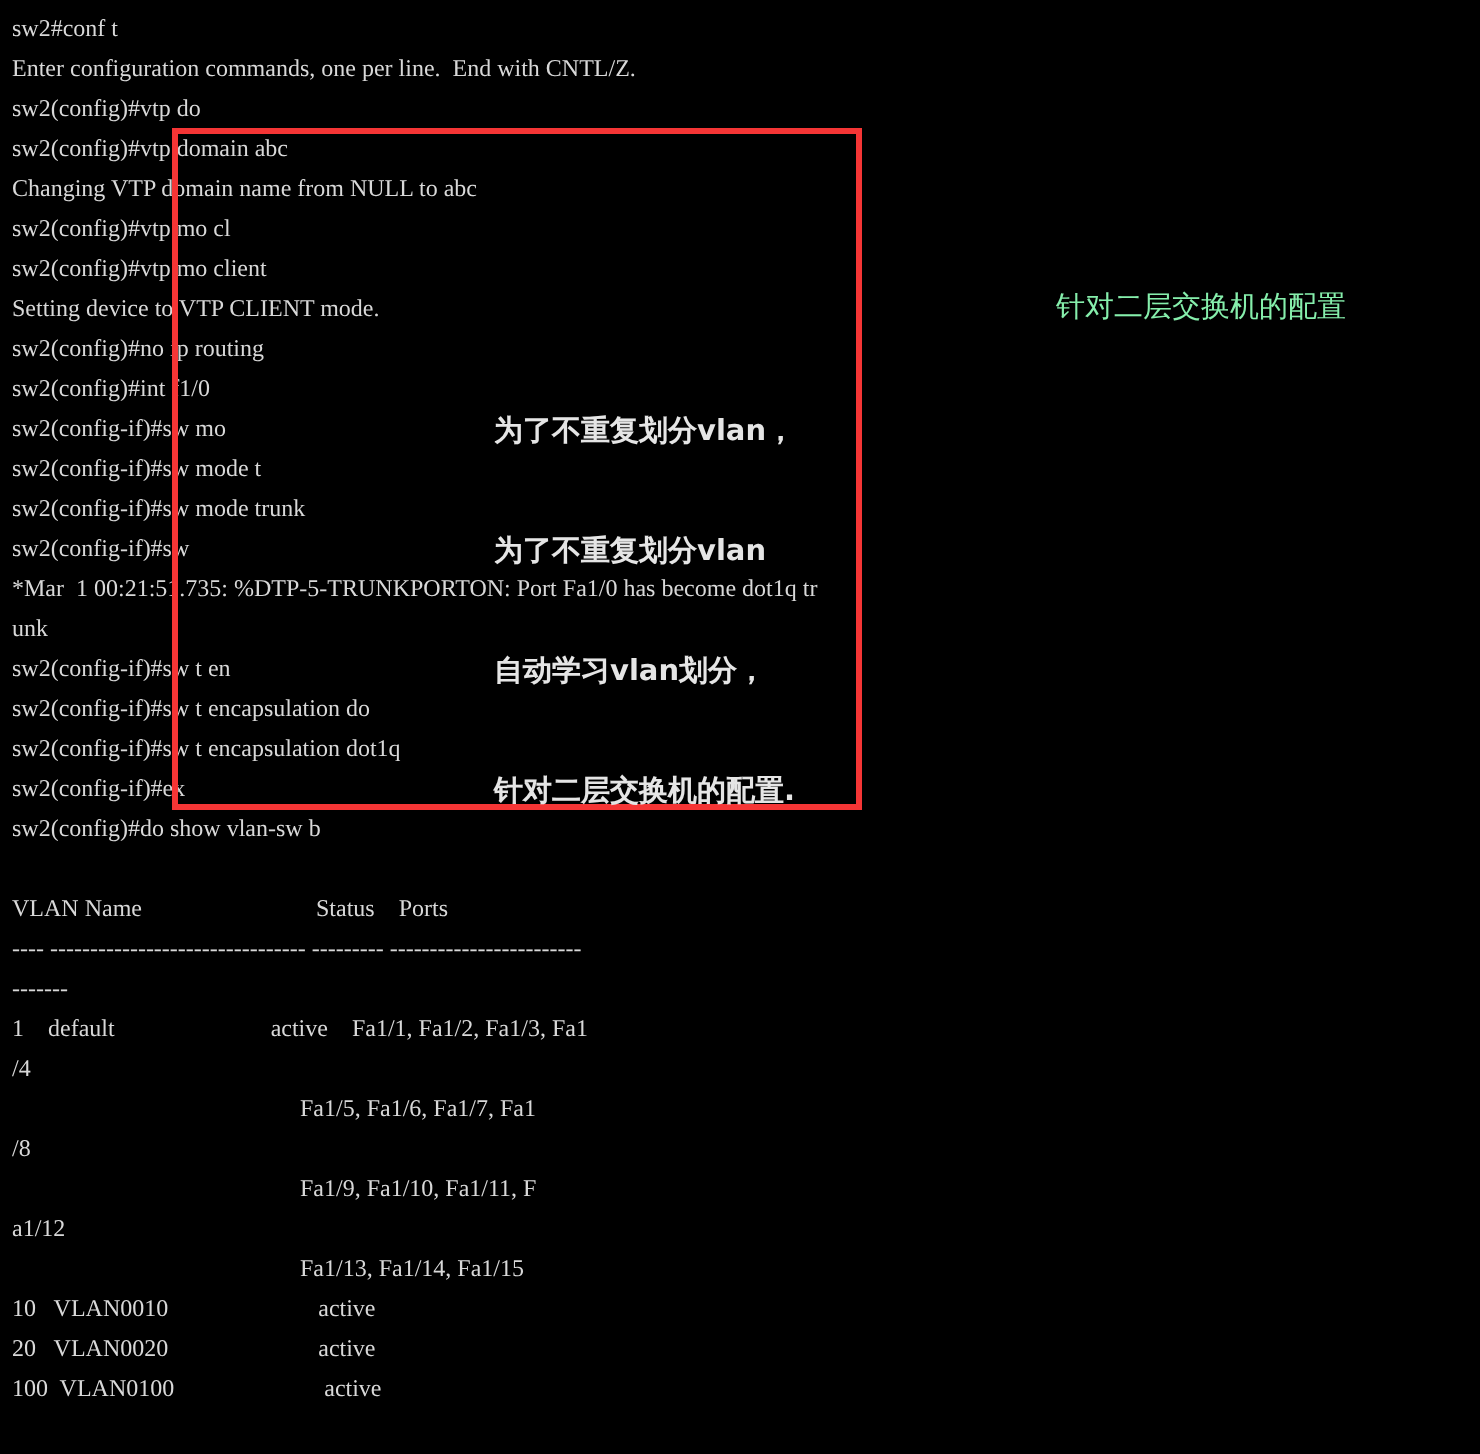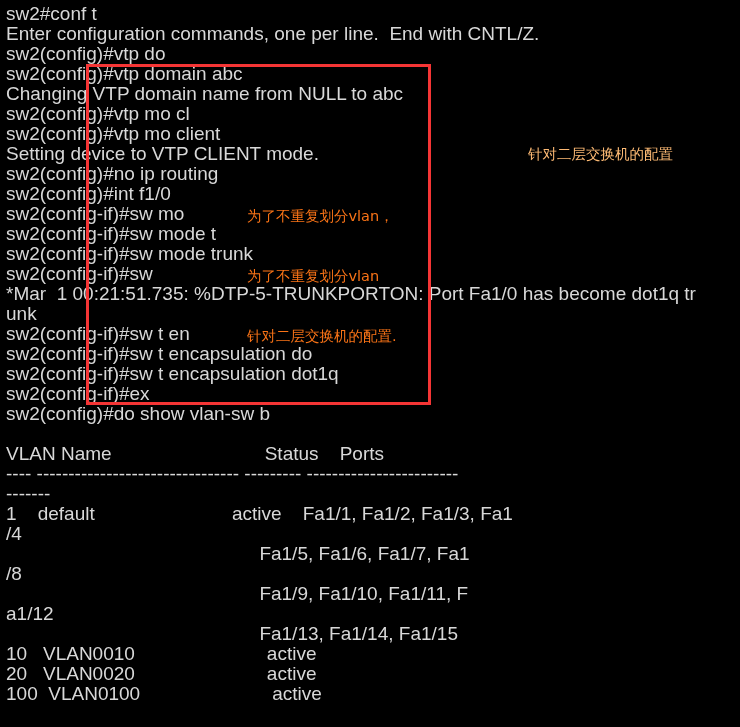--- a/index.html
+++ b/index.html
@@ -25,22 +25,22 @@
     overflow: hidden;
   }
   
   #console-output {
     position: absolute;
     left: 6px;
     top: 4px;
     margin: 0;
     padding: 0;
     color: #d8d8d8;
-    font-family: Liberation Sans, sans-serif;
-    font-size: 19px;
+    font-family: Liberation Serif, serif;
+    font-size: 12px;
     line-height: 20px;
     letter-spacing: 0px;
     white-space: pre;
     z-index: 1;
   }
   
   #annotation-rect {
     position: absolute;
     left: 86px;
     top: 64px;
@@ -108,23 +108,24 @@
 /8
                                                 Fa1/9, Fa1/10, Fa1/11, F
 a1/12
                                                 Fa1/13, Fa1/14, Fa1/15
 10   VLAN0010                         active
 20   VLAN0020                         active
 100  VLAN0100                         active</pre>
 
   <div id="annotation-rect" style="border-color: rgb(245, 53, 53);"></div>
 
-  <div class="cn-note" id="note-right" style="color: #fdba74;">
+  <div class="cn-note" id="note-right" style="color: #86efac;">
     <div>针对二层交换机的配置</div>
   </div>
 
-  <div class="cn-note" id="note-left" style="color: #f97316;">
+  <div class="cn-note" id="note-left" style="color: #e5e5e5; font-weight: bold;">
     <div>为了不重复划分vlan，</div>
     <div>为了不重复划分vlan</div>
+    <div>自动学习vlan划分，</div>
     <div>针对二层交换机的配置.</div>
   </div>
 
 </div>
 
 </body></html>

